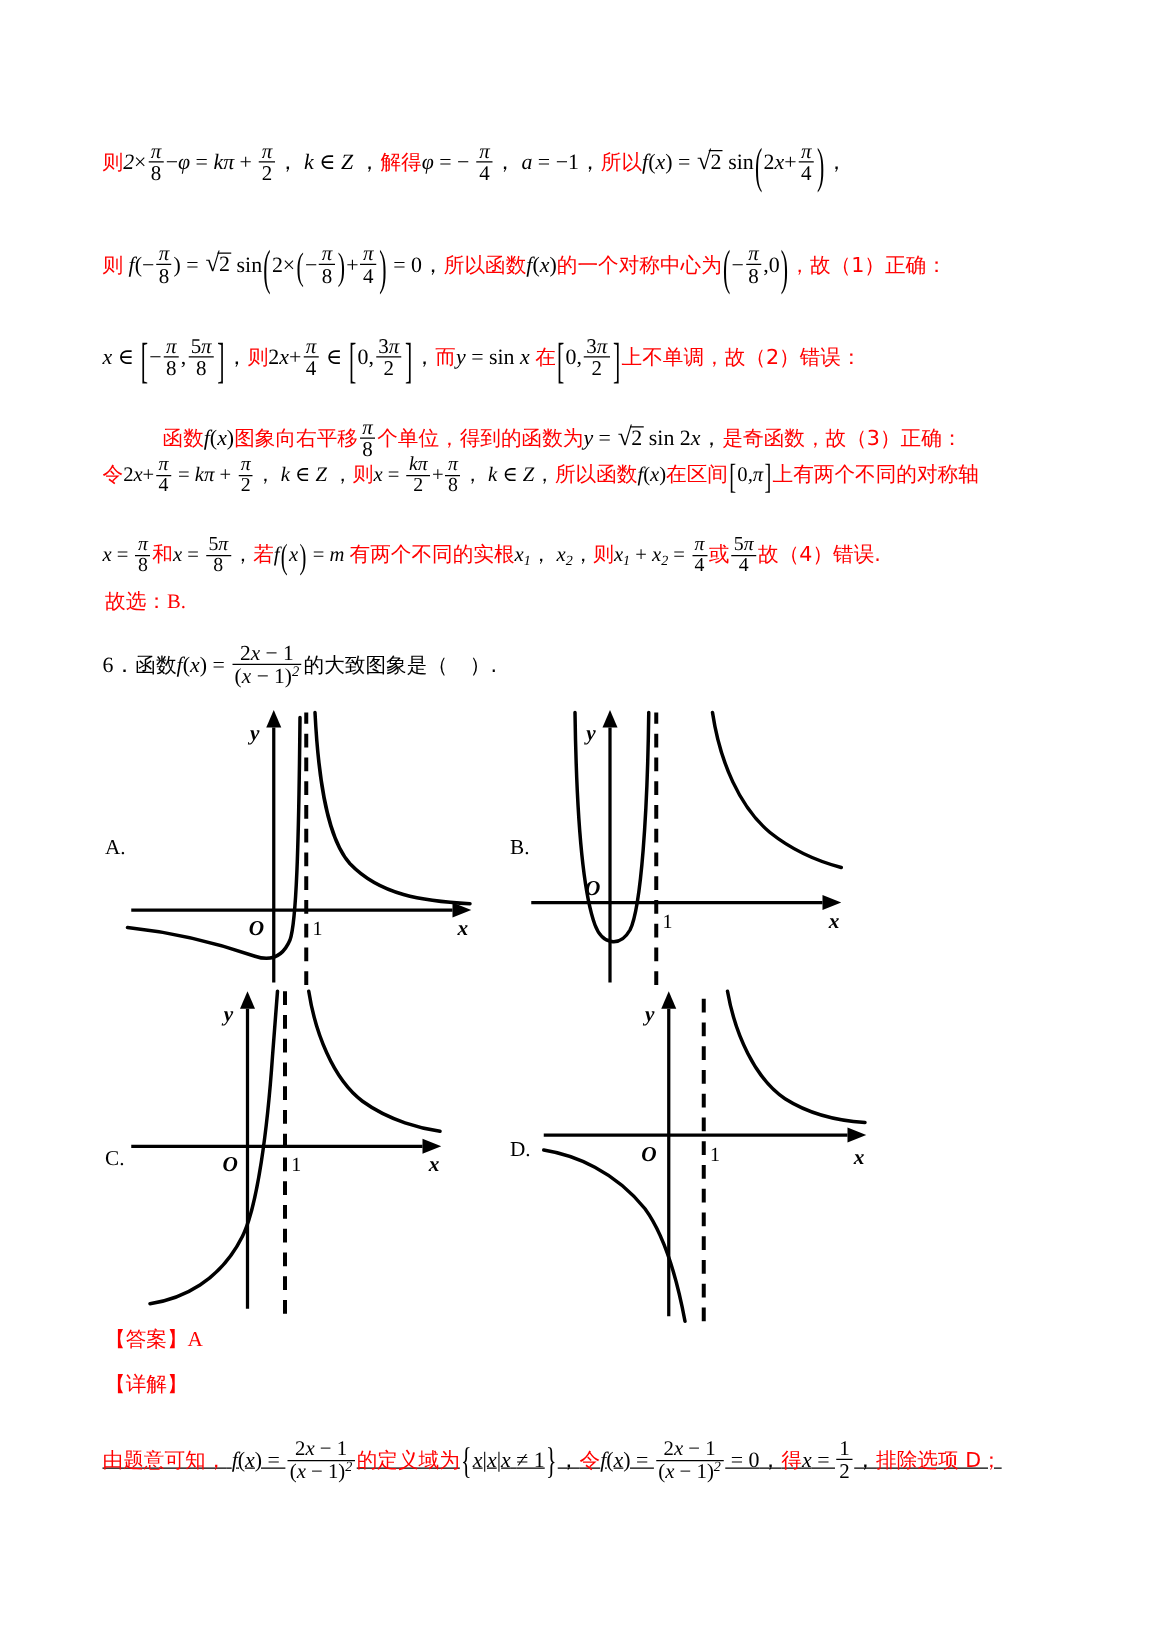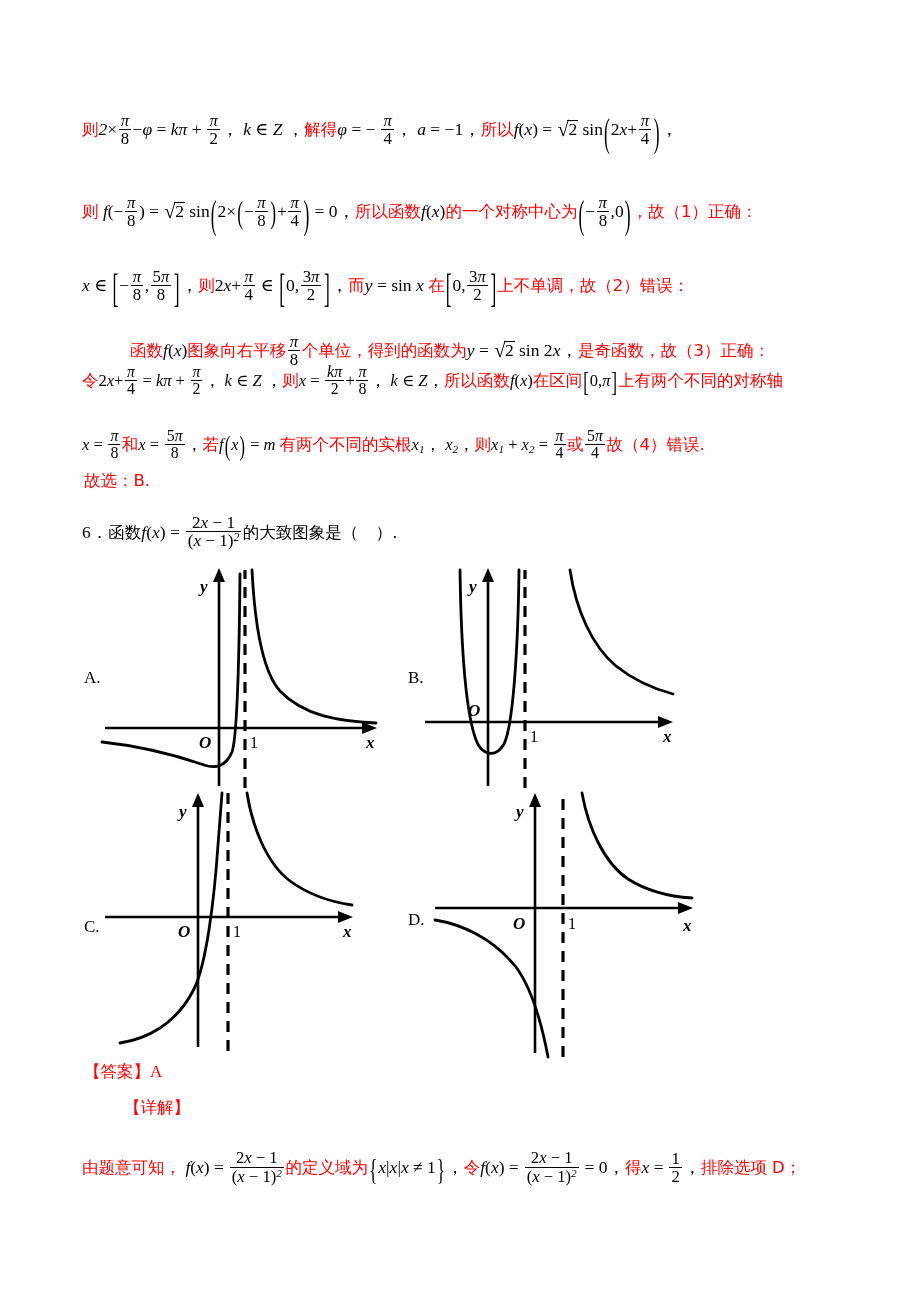--- a/index.html
+++ b/index.html
@@ -128,21 +128,21 @@
   </div>
 
   <div class="mathline" style="left:82px; top:364px; font-size:16.5px;">
     <span class="cn red">令</span><span class="up">2</span><span class="it">x</span><span class="up">+</span><span class="frac"><span class="num it">π</span><span class="den up">4</span></span><span class="up"> = </span><span class="it">kπ</span><span class="up"> + </span><span class="frac"><span class="num it">π</span><span class="den up">2</span></span><span class="up">，</span>&nbsp;<span class="it">k</span> <span class="up">∈</span> <span class="it">Z</span> <span class="up">，</span><span class="cn red">则</span><span class="it">x</span><span class="up"> = </span><span class="frac"><span class="num it">kπ</span><span class="den up">2</span></span><span class="up">+</span><span class="frac"><span class="num it">π</span><span class="den up">8</span></span><span class="up">，</span>&nbsp;<span class="it">k</span> <span class="up">∈</span> <span class="it">Z</span><span class="up">，</span><span class="cn red">所以函数</span><span class="it">f</span><span class="up">(</span><span class="it">x</span><span class="up">)</span><span class="cn red">在区间</span><span class="pmid">[</span><span class="up">0,</span><span class="it">π</span><span class="pmid">]</span><span class="cn red">上有两个不同的对称轴</span>
   </div>
 
   <div class="mathline" style="left:82px; top:428px; font-size:16.5px;">
     <span class="it">x</span><span class="up"> = </span><span class="frac"><span class="num it">π</span><span class="den up">8</span></span><span class="cn red">和</span><span class="it">x</span><span class="up"> = </span><span class="frac"><span class="num up">5<span class="it">π</span></span><span class="den up">8</span></span><span class="up">，</span><span class="cn red">若</span><span class="it">f</span><span class="pmid">(</span><span class="it">x</span><span class="pmid">)</span><span class="up"> = </span><span class="it">m</span> <span class="cn red">有两个不同的实根</span><span class="it">x</span><span class="sub">1</span><span class="up">，</span>&nbsp;<span class="it">x</span><span class="sub">2</span><span class="up">，</span><span class="cn red">则</span><span class="it">x</span><span class="sub">1</span><span class="up"> + </span><span class="it">x</span><span class="sub">2</span><span class="up"> = </span><span class="frac"><span class="num it">π</span><span class="den up">4</span></span><span class="cn red">或</span><span class="frac"><span class="num up">5<span class="it">π</span></span><span class="den up">4</span></span><span class="cn red">故（4）错误.</span>
   </div>
 
-  <div class="mathline cn red" style="left:84px; top:473px;">故选：B.</div>
+  <div class="mathline cn red" style="left:84px; top:473px;font-family:Liberation Serif, serif;">故选：B.</div>
 
   <div class="mathline" style="left:82px; top:514px;">
     <span class="up">6．</span><span class="cn">函数</span><span class="it">f</span><span class="up">(</span><span class="it">x</span><span class="up">) = </span><span class="frac" style="font-size:0.98em;"><span class="num">2<span class="it">x</span> − 1</span><span class="den">(<span class="it">x</span> − 1)<span class="sup up">2</span></span></span><span class="cn">的大致图象是（</span>&nbsp;&nbsp;&nbsp;&nbsp;<span class="cn">）.</span>
   </div>
 
   <div class="optlabel" style="left:84px; top:668px;">A.</div>
   <div class="graph" style="left:100px; top:560px;">
     <svg width="290" height="230" viewBox="0 0 290 230">
 
       <g>
@@ -234,19 +234,19 @@
       <text class="axlabel" x="253" y="146">x</text>
       <text class="axlabel" x="83" y="144" style="font-style:italic;">O</text>
       <text class="ticklabel" x="138" y="144">1</text>
     </svg>
   </div>
 
   <div class="mathline" style="left:84px; top:1063px;text-align:right;">
     <span class="cn red">【答案】</span><span class="red" style="font-family:'Liberation Serif',serif; font-size:17px;">A</span>
   </div>
 
-  <div class="mathline cn red" style="left:84px; top:1100px;margin-left:40px;">【详解】</div>
-
-  <div class="mathline" style="left:82px; top:1150px;">
+  <div class="mathline cn red" style="left:84px; top:1100px;">【详解】</div>
+
+  <div class="mathline" style="left:82px; top:1150px;text-decoration:underline;">
     <span class="cn red">由题意可知，</span>&nbsp;<span class="it">f</span><span class="up">(</span><span class="it">x</span><span class="up">) = </span><span class="frac" style="font-size:0.95em;"><span class="num">2<span class="it">x</span> − 1</span><span class="den">(<span class="it">x</span> − 1)<span class="sup up">2</span></span></span><span class="cn red">的定义域为</span><span class="pmid">{</span><span class="it">x</span><span class="up">|</span><span class="it">x</span><span class="up">|</span><span class="it">x</span> <span class="up">≠ 1</span><span class="pmid">}</span><span class="up">，</span><span class="cn red">令</span><span class="it">f</span><span class="up">(</span><span class="it">x</span><span class="up">) = </span><span class="frac" style="font-size:0.95em;"><span class="num">2<span class="it">x</span> − 1</span><span class="den">(<span class="it">x</span> − 1)<span class="sup up">2</span></span></span><span class="up"> = 0</span><span class="up">，</span><span class="cn red">得</span><span class="it">x</span><span class="up"> = </span><span class="frac"><span class="num up">1</span><span class="den up">2</span></span><span class="up">，</span><span class="cn red">排除选项 D；</span>
   </div>
 
 </div>
 
 </body></html>

